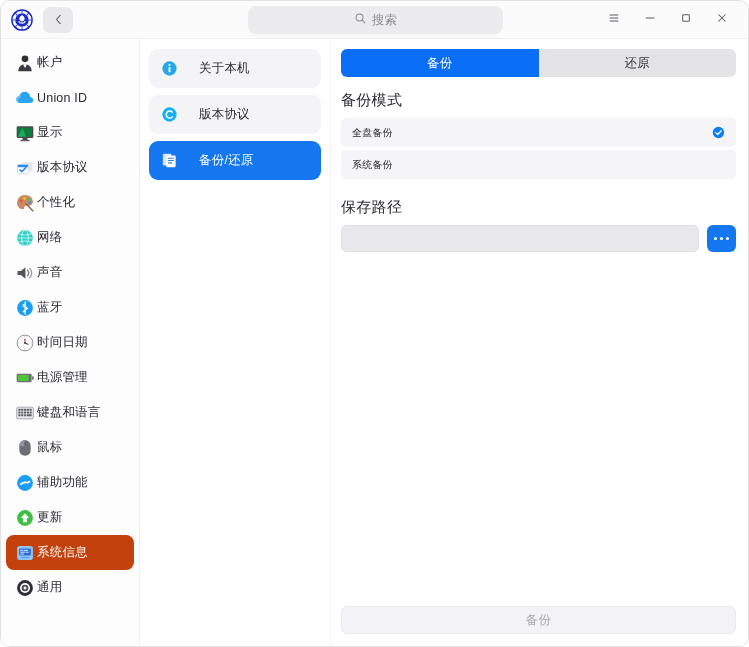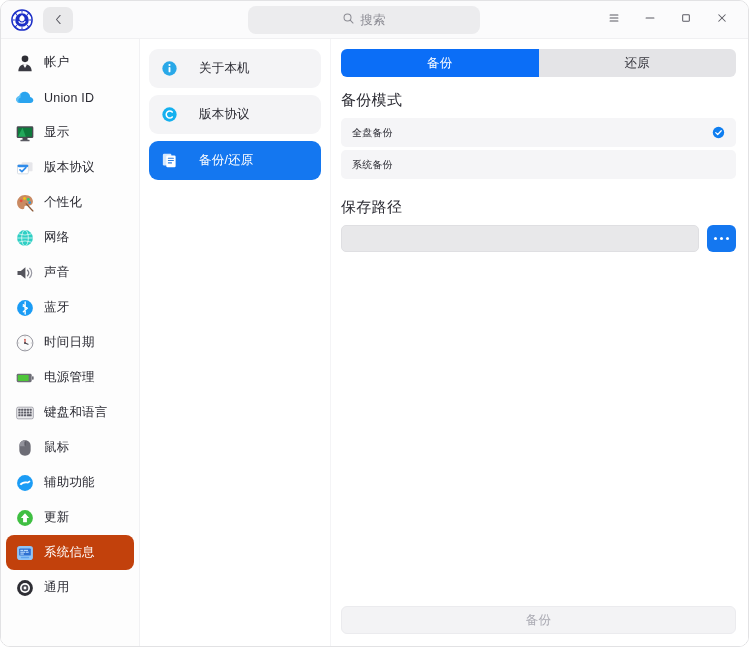--- a/index.html
+++ b/index.html
@@ -51,21 +51,21 @@
     display: flex; align-items: center; justify-content: center;
     cursor: pointer;
     flex: 0 0 auto;
   }
   .back-btn svg { display:block; }
 
   .search-wrap {
     position: absolute;
     left: 247px;
     top: 5px;
-    width: 232px;
+    width: 255px;
     height: 28px;
   }
   .search-box {
     width: 100%; height: 100%;
     background: #ececee;
     border-radius: 8px;
     display: flex; align-items: center; justify-content: center;
     gap: 5px;
     cursor: text;
   }
@@ -103,21 +103,21 @@
     min-width: 139px;
     background: #fdfdfd;
     border-right: 1px solid #f1f1f3;
     padding: 6px 5px 4px 5px;
     overflow: hidden;
   }
   .side-item {
     height: 35px;
     display: flex;
     align-items: center;
-    gap: 9px;
+    gap: 2px;
     padding: 0 8px;
     border-radius: 8px;
     cursor: pointer;
     margin-bottom: 0px;
   }
   .side-item.active { background: #c2410c; }
   .side-label {
     font-size: 12.5px;
     color: #2b2b33;
     white-space: nowrap;

